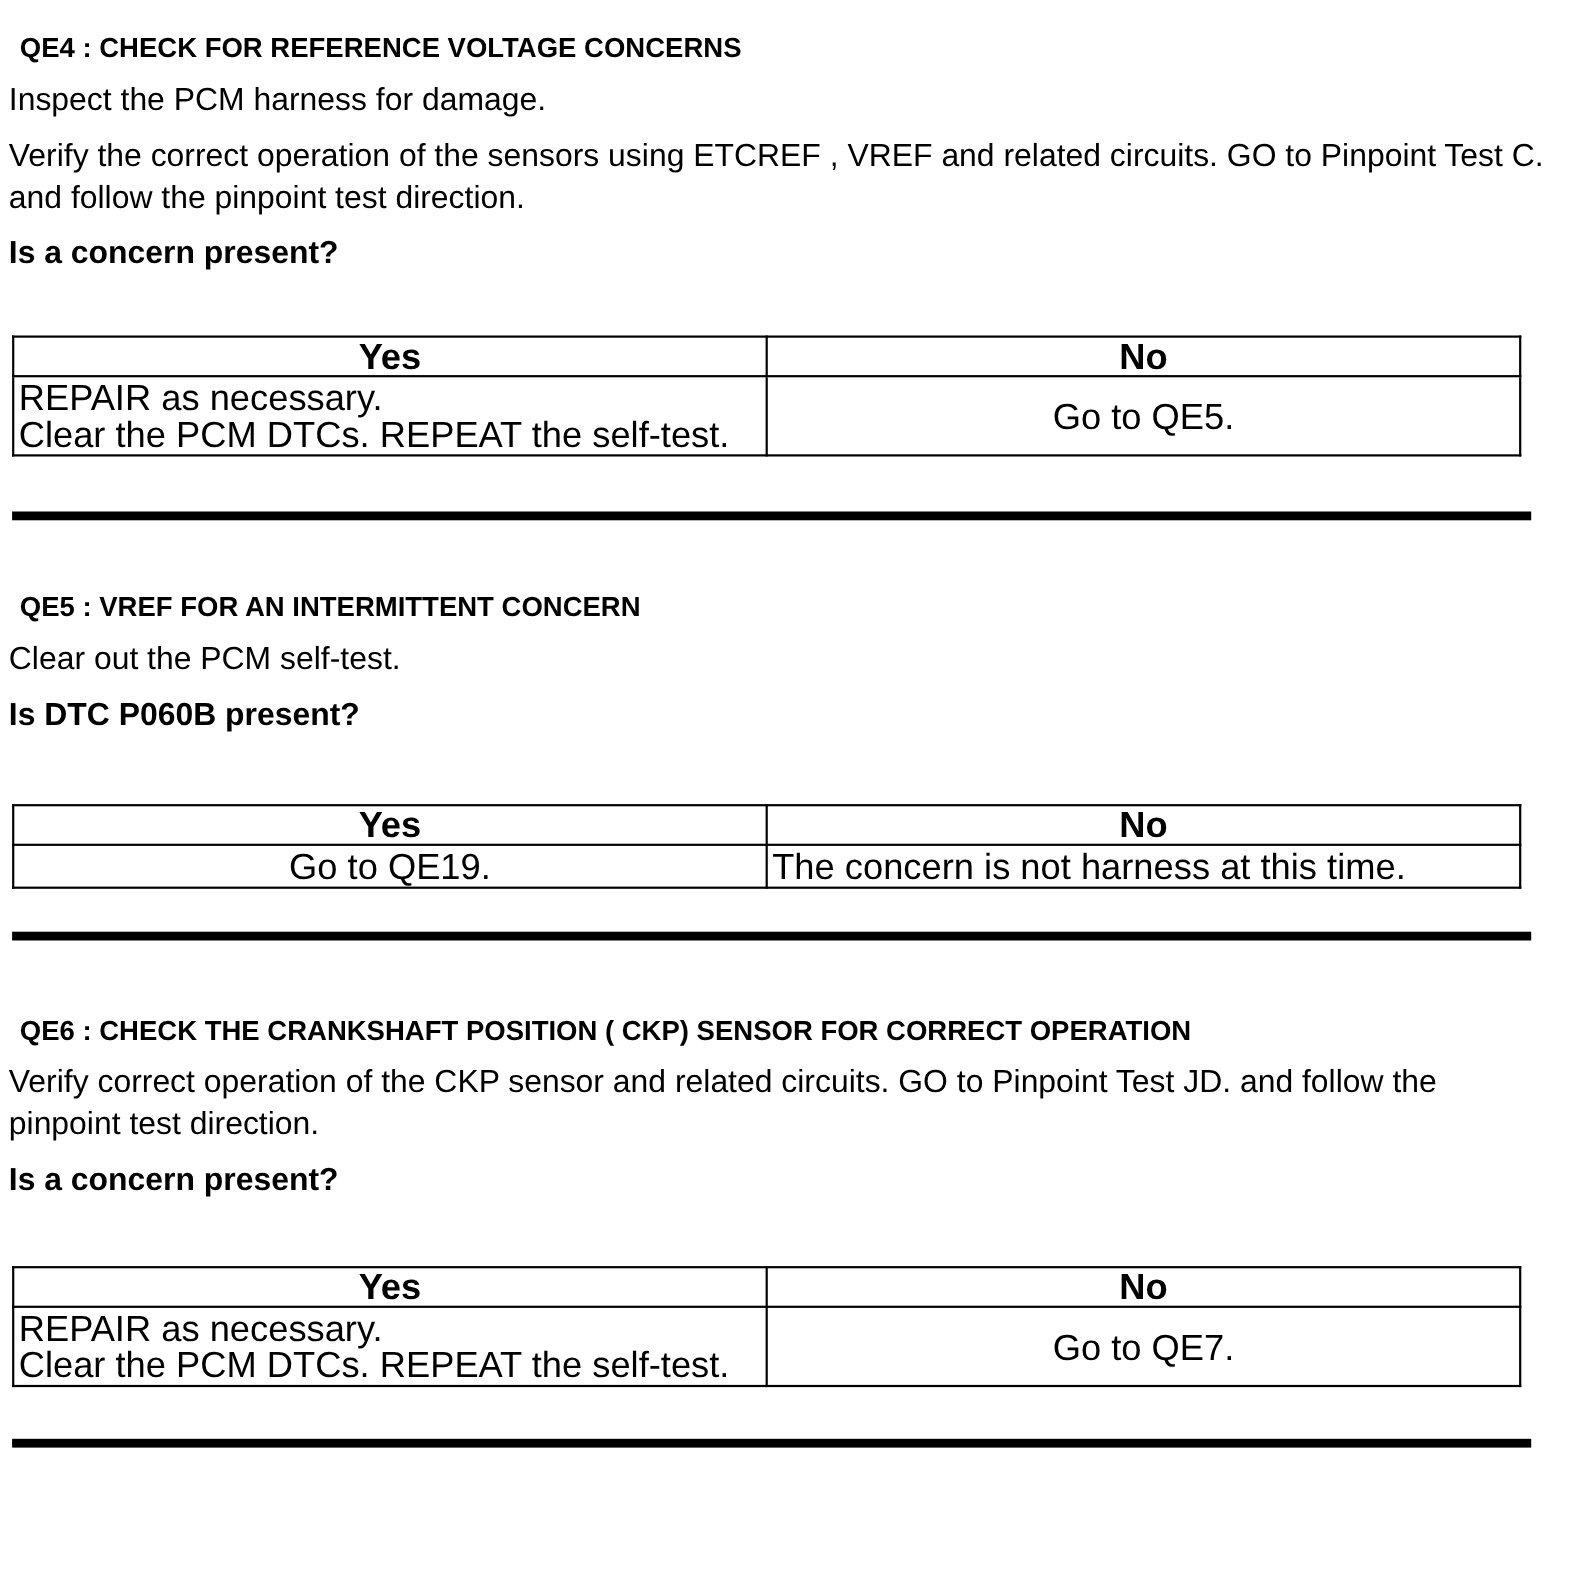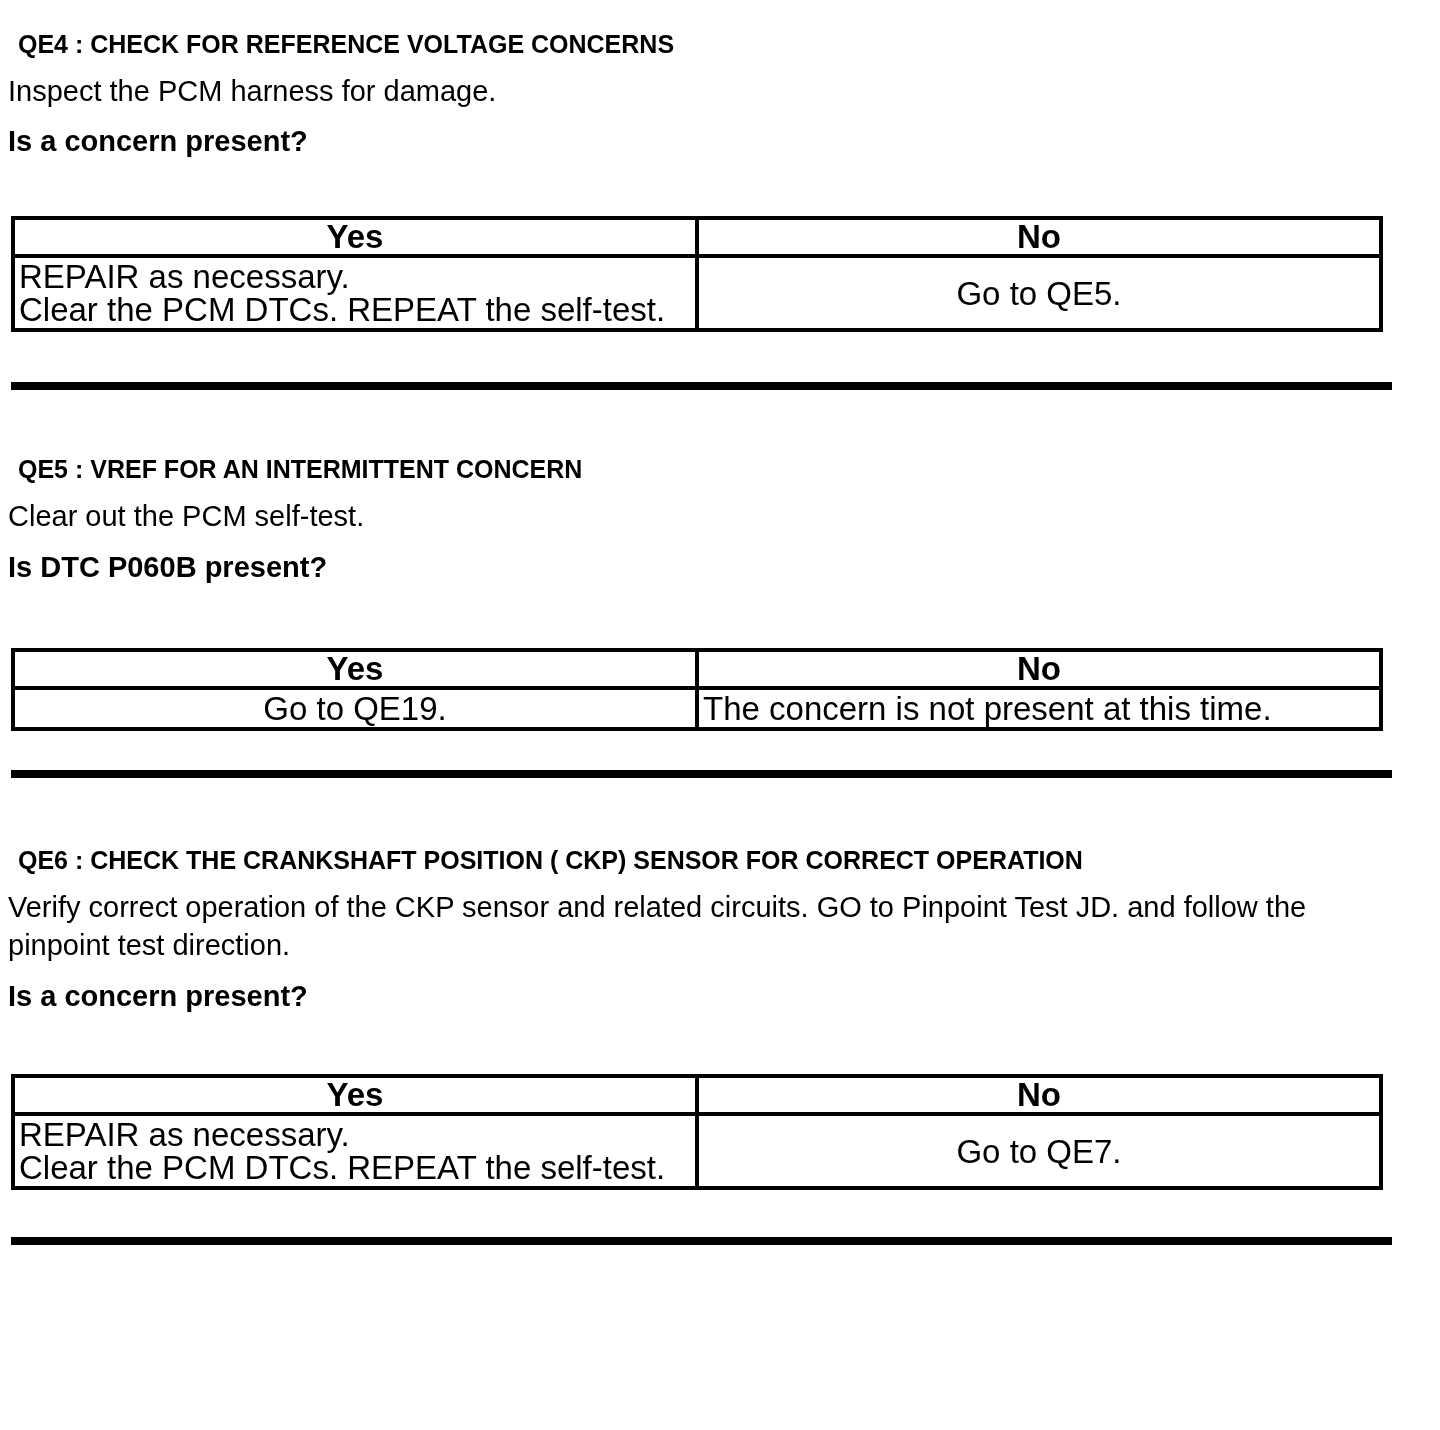--- a/index.html
+++ b/index.html
@@ -33,21 +33,21 @@
   .question {
     font-weight: bold;
   }
   .doc-table {
     border-collapse: collapse;
     table-layout: fixed;
     margin-left: 11px;
     width: 1372px;
   }
   .doc-table th, .doc-table td {
-    border: 4px solid #000000;
+    border: 2px solid #000000;
     font-size: 33px;
     overflow: hidden;
   }
   .doc-table th {
     font-weight: bold;
     line-height: 34px;
     padding: 0;
     text-align: center;
   }
   .doc-table td {
@@ -89,20 +89,21 @@
   #sec3 .divider   { margin-top: 47px; }
 </style>
 </head>
 <body>
 
 <div class="page">
 
   <section id="sec1">
     <div class="heading">QE4 : CHECK FOR REFERENCE VOLTAGE CONCERNS</div>
     <div class="para">Inspect the PCM harness for damage.</div>
+    <div class="para">Verify the correct operation of the sensors using ETCREF , VREF and related circuits. GO to Pinpoint Test C. and follow the pinpoint test direction.</div>
     <div class="question">Is a concern present?</div>
 
     <table class="doc-table">
       <colgroup>
           <col style="width:50%">
           <col style="width:50%">
         </colgroup>
       <tbody>
           <tr>
         <th>Yes</th>
@@ -136,21 +137,21 @@
       <tbody>
           <tr>
         <th>Yes</th>
         <th>No</th>
       </tr>
       <tr>
         <td class="cell-center">
           <div>Go to QE19.</div>
         </td>
         <td class="cell-left-middle">
-          <div>The concern is not present at this time.</div>
+          <div>The concern is not harness at this time.</div>
         </td>
       </tr>
     </tbody>
       </table>
 
     <div class="divider"></div>
   </section>
 
   <section id="sec3">
     <div class="heading">QE6 : CHECK THE CRANKSHAFT POSITION ( CKP) SENSOR FOR CORRECT OPERATION</div>

